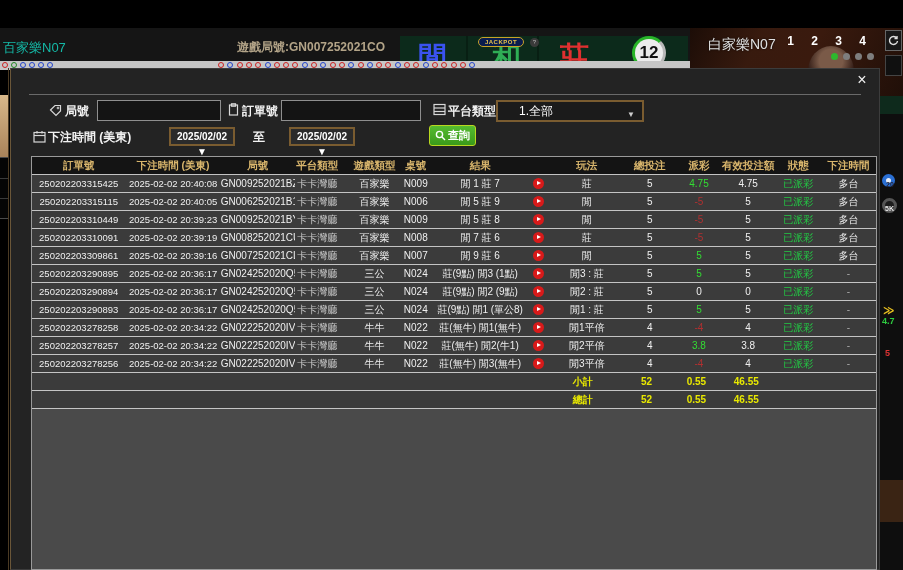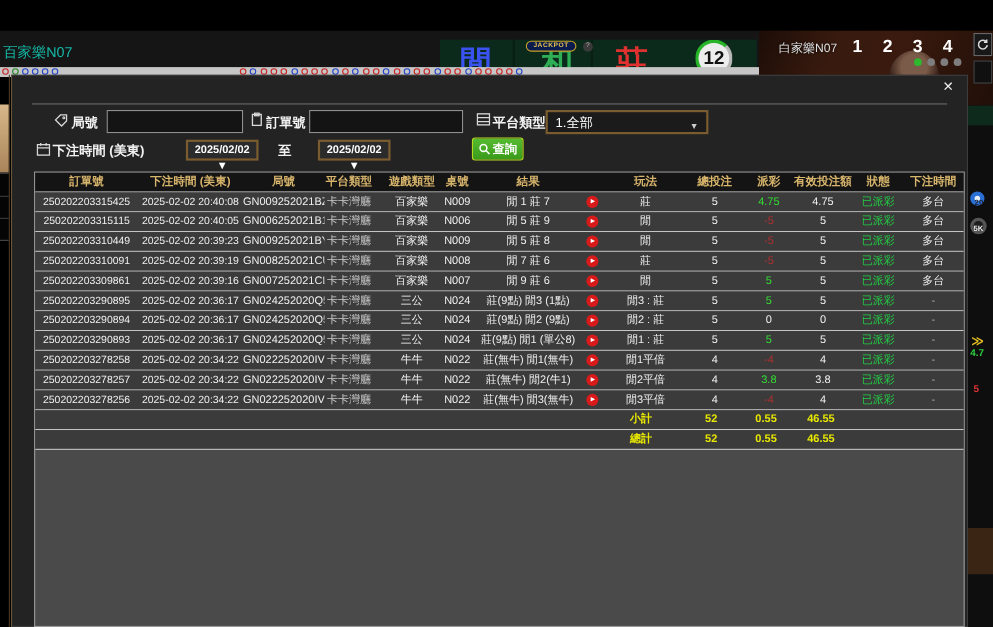--- a/index.html
+++ b/index.html
@@ -20,22 +20,22 @@
   .help-q{position:absolute;left:130px;top:2px;width:9px;height:9px;border-radius:50%;background:#3a3a3a;color:#bbb;
           font-size:6px;text-align:center;line-height:9px;}
   .timer{position:absolute;left:632px;top:36px;width:34px;height:34px;border-radius:50%;background:#ececec;
          border:3px solid #b8b8b8;border-top-color:#28b428;border-left-color:#28b428;
          color:#111;font-size:17px;font-weight:bold;text-align:center;line-height:28px;}
 
   .video{position:absolute;left:690px;top:28px;width:213px;height:68px;
          background:linear-gradient(115deg,#1c0d07 0%,#42201294 30%,#3a1a0e 55%,#200f08 100%),#2a1209;}
   .dealer{position:absolute;left:118px;top:18px;width:46px;height:50px;border-radius:50% 50% 0 0;
           background:radial-gradient(circle at 50% 30%,#7a5a48 0 28%,#2a1510 60%,transparent 70%);}
-  .video-label{position:absolute;left:18px;top:8px;font-size:11px;color:#e0e0e0;text-shadow:0 0 2px #000;}
-  .seat-numbers{position:absolute;right:30px;top:6px;font-size:16px;font-weight:bold;color:#fff;letter-spacing:7px;white-space:nowrap;}
+  .video-label{position:absolute;left:18px;top:8px;font-size:14px;color:#e0e0e0;text-shadow:0 0 2px #000;}
+  .seat-numbers{position:absolute;right:30px;top:6px;font-size:12px;font-weight:bold;color:#fff;letter-spacing:7px;white-space:nowrap;}
   .seat-dots{position:absolute;right:29px;top:25px;display:flex;gap:5px;}
   .seat-dots i{width:7px;height:7px;border-radius:50%;background:#7e7e7e;display:block;}
   .seat-dots i.on{background:#2db82d;}
   .refresh-btn{position:absolute;right:1px;top:2px;width:17px;height:21px;border:1px solid #666;background:#181818;
                display:flex;align-items:center;justify-content:center;}
   .refresh-btn svg{stroke:#ddd;fill:none;}
   .panel-btn2{position:absolute;right:1px;top:27px;width:17px;height:21px;border:1px solid #444;background:#101010;}
 
   .road{position:absolute;left:0;top:61px;width:690px;height:9px;background:#c6c6c6;display:block;}
   .bead{position:absolute;top:1px;width:6px;height:6px;border-radius:50%;border:1px solid #999;background:transparent;}
@@ -63,21 +63,21 @@
          border:1px solid #3c3c3c;border-left-color:#6a5638;}
   .close-x{position:absolute;right:8px;top:2px;width:18px;height:18px;color:#f0f0f0;font-size:16px;line-height:18px;
            text-align:center;cursor:pointer;}
   .msep{position:absolute;left:18px;top:25px;width:832px;height:1px;background:#6a6a6a;}
 
   .flabel{position:absolute;font-size:12px;font-weight:bold;color:#f2f2f2;white-space:nowrap;}
   .ficon{position:absolute;width:13px;height:13px;}
   .ficon svg{stroke:#d8d8d8;fill:none;}
   .finput{position:absolute;height:21px;background:#141414;border:1px solid #8f8f8f;color:#eee;font-size:11px;padding:0 4px;}
   .fselect{position:absolute;left:485px;top:31px;width:148px;height:22px;background:#1b1b1b;border:2px solid #7a5c30;
-           color:#fff;font-size:12px;line-height:18px;padding-left:7px;}
+           color:#fff;font-size:12px;line-height:18px;padding-left:21px;}
   .fselect .arr{position:absolute;right:7px;top:4px;font-size:8px;color:#ccc;}
   .fdate{position:absolute;width:66px;height:19px;background:#2b2b2b;border:2px solid #7a5c30;color:#fff;
          font-size:10px;font-weight:bold;text-align:center;line-height:15px;}
   .btn-query{position:absolute;left:418px;top:56px;width:47px;height:21px;border:1px solid #b8d820;border-radius:3px;
              background:linear-gradient(#55bb30,#3a9a1a);color:#fff;font-size:11px;font-weight:bold;
              display:flex;align-items:center;justify-content:center;gap:2px;cursor:pointer;}
   .btn-query svg{stroke:#fff;fill:none;}
 
   
   .tbl{position:absolute;left:20px;top:87px;width:846px;height:414px;background:#4a4a4a;border:1px solid #9a9a9a;}
@@ -101,20 +101,21 @@
   .sum .cell{color:#e8e800;font-weight:bold;}
   .sp516{width:516px;}.sp102{width:102px;}
 </style>
 </head>
 <body>
 
 <div id="stage">
 
   <div class="game-strip">
     <span class="table-label">百家樂N07</span>
+    <span class="round-label">遊戲局號:GN007252021CO</span>
   </div>
 
   <div class="felt">
     <div class="vsep" style="left:66px"></div>
     <div class="vsep" style="left:137px"></div>
     <div class="zone" style="left:18px;color:#3a52f0">閒</div>
     <div class="zone" style="left:92px;color:#2fae55">和</div>
     <div class="zone" style="left:160px;color:#e03030">莊</div>
     <div class="jackpot">JACKPOT</div>
     <div class="help-q">?</div>

